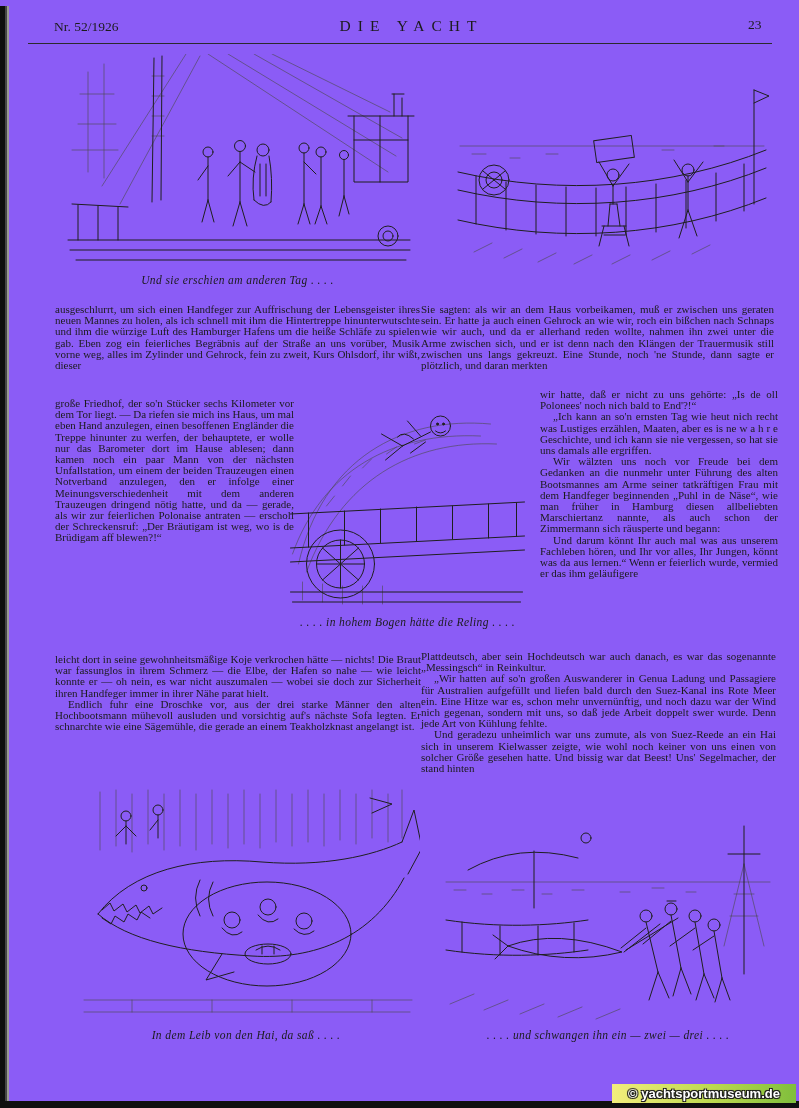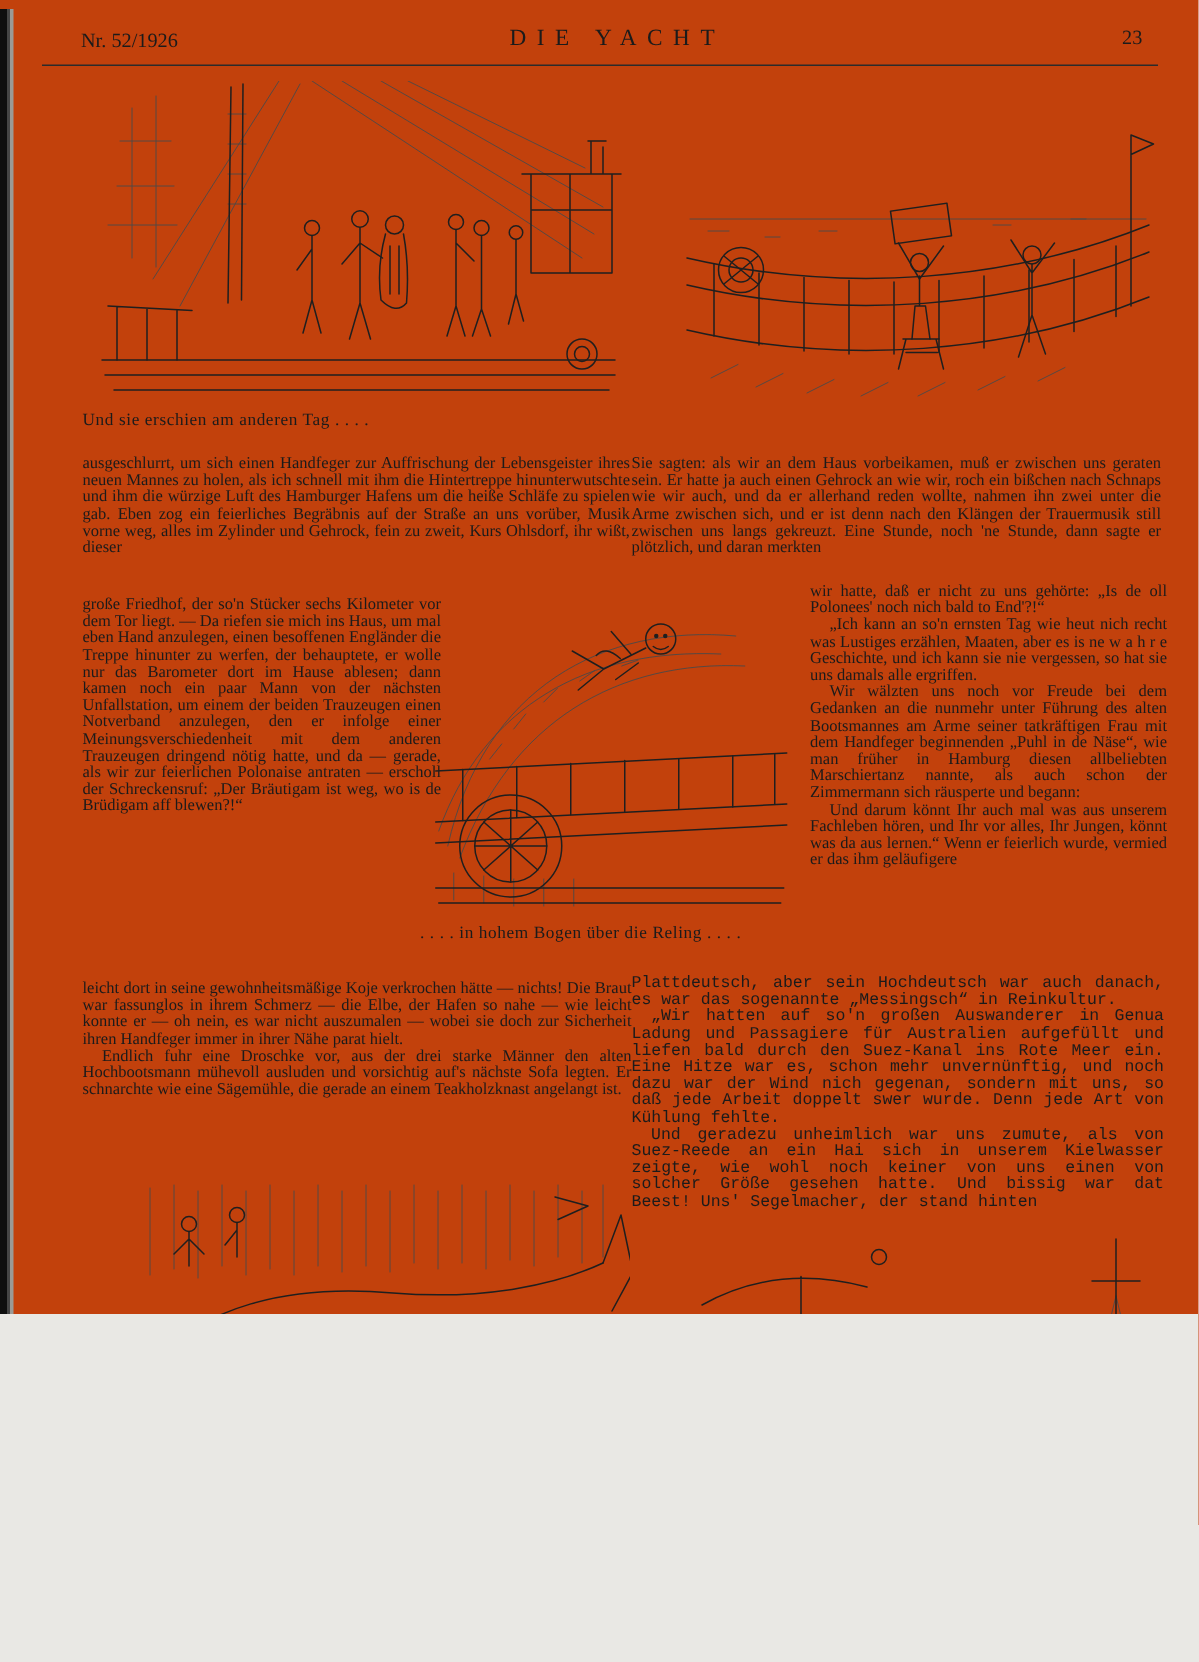--- a/index.html
+++ b/index.html
@@ -1,33 +1,33 @@
 <!DOCTYPE html>
 <html><head>
 <meta charset="utf-8">
 <style>
   html,body{margin:0;padding:0;background:#e9e8e4;}
-  .page{position:relative;width:799px;height:876px;background:#c2410c;
+  .page{position:relative;width:799px;height:1108px;background:#8b5cf6;
         font-family:"Liberation Serif",serif;color:#1b1b1b;overflow:hidden;}
   
   .scan-left{position:absolute;left:0;top:6px;width:9px;height:1102px;
      background:linear-gradient(90deg,#0e0e0e 0 5px,#454545 5px 7px,#9a9a96 7px 9px);}
   .scan-bottom{position:absolute;left:0;top:1101px;width:799px;height:7px;background:#101010;}
   
   .hdr-issue{position:absolute;left:54px;top:19px;font-size:13.5px;}
   .hdr-title{position:absolute;left:0;top:17px;width:100%;text-align:center;
      font-size:15.5px;letter-spacing:7px;padding-left:12px;}
   .hdr-page{position:absolute;left:748px;top:17px;font-size:13.5px;}
   .hdr-rule{position:absolute;left:28px;top:43px;width:744px;height:1px;background:#2b2b2b;}
   
   .fig{position:absolute;}
   .fig svg{width:100%;height:100%;display:block;}
   .sk{stroke:#1f1f1f;fill:none;stroke-width:1;stroke-linecap:round;stroke-linejoin:round;}
   .skt{stroke:#4a4a4a;fill:none;stroke-width:.6;stroke-linecap:round;}
-  .caption{position:absolute;font-size:11.5px;
+  .caption{position:absolute;font-style:italic;font-size:11.5px;text-align:center;
      white-space:nowrap;letter-spacing:.4px;}
   
   .tb{position:absolute;font-size:11px;line-height:11.2px;text-align:justify;
       hyphens:none;}
   .tb p{margin:0;}
   .tb p.ind{text-indent:13px;}
   
   .watermark{position:absolute;left:612px;top:1084px;width:184px;height:19px;
      background:linear-gradient(90deg,#f3ee7c,#bcd94f 55%,#7fbe3c);
      display:flex;align-items:center;justify-content:center;
@@ -131,35 +131,35 @@
         <path d="M148 46 L120 60 M138 50 L125 35 M143 56 L128 67 M120 60 L99 48 M120 60 L103 74 M131 53 Q121 44 115 51"></path>
         <path d="M8 128 L242 116 M8 162 L242 150 M8 176 L242 164"></path>
         <path d="M26 127 V161 M62 125 V159 M98 123 V157 M134 121 V155 M170 120 V153 M206 118 V152 M234 117 V150"></path>
         <circle cx="58" cy="178" r="34"></circle>
           <circle cx="58" cy="178" r="24"></circle>
         <path d="M34 178 H82 M58 154 V202 M40 162 L76 194 M40 194 L76 162"></path>
         <path d="M8 206 H240 M10 216 H238"></path>
       </g>
     </svg>
   </div>
-  <div class="caption" style="left:280px;top:616px;width:255px;">. . . . in hohem Bogen über die Reling . . . .</div>
+  <div class="caption" style="left:280px;top:616px;width:255px;">. . . . in hohem Bogen hätte die Reling . . . .</div>
 
   <div class="tb" style="left:540px;top:389px;width:238px;">
     <p>wir hatte, daß er nicht zu uns gehörte: „Is de oll Polonees' noch nich bald to End'?!“</p>
     <p class="ind">„Ich kann an so'n ernsten Tag wie heut nich recht was Lustiges erzählen, Maaten, aber es is ne w a h r e Geschichte, und ich kann sie nie vergessen, so hat sie uns damals alle ergriffen.</p>
     <p class="ind">Wir wälzten uns noch vor Freude bei dem Gedanken an die nunmehr unter Führung des alten Bootsmannes am Arme seiner tatkräftigen Frau mit dem Handfeger beginnenden „Puhl in de Näse“, wie man früher in Hamburg diesen allbeliebten Marschiertanz nannte, als auch schon der Zimmermann sich räusperte und begann:</p>
     <p class="ind">Und darum könnt Ihr auch mal was aus unserem Fachleben hören, und Ihr vor alles, Ihr Jungen, könnt was da aus lernen.“ Wenn er feierlich wurde, vermied er das ihm geläufigere</p>
   </div>
 
   <div class="tb" style="left:55px;top:654px;width:366px;">
     <p>leicht dort in seine gewohnheitsmäßige Koje verkrochen hätte — nichts! Die Braut war fassunglos in ihrem Schmerz — die Elbe, der Hafen so nahe — wie leicht konnte er — oh nein, es war nicht auszumalen — wobei sie doch zur Sicherheit ihren Handfeger immer in ihrer Nähe parat hielt.</p>
     <p class="ind">Endlich fuhr eine Droschke vor, aus der drei starke Männer den alten Hochbootsmann mühevoll ausluden und vorsichtig auf's nächste Sofa legten. Er schnarchte wie eine Sägemühle, die gerade an einem Teakholzknast angelangt ist.</p>
   </div>
 
-  <div class="tb" style="left:421px;top:651px;width:355px;font-family:Liberation Mono, monospace;">
+  <div class="tb" style="left:421px;top:651px;width:355px;">
     <p>Plattdeutsch, aber sein Hochdeutsch war auch danach, es war das sogenannte „Messingsch“ in Reinkultur.</p>
     <p class="ind">„Wir hatten auf so'n großen Auswanderer in Genua Ladung und Passagiere für Australien aufgefüllt und liefen bald durch den Suez-Kanal ins Rote Meer ein. Eine Hitze war es, schon mehr unvernünftig, und noch dazu war der Wind nich gegenan, sondern mit uns, so daß jede Arbeit doppelt swer wurde. Denn jede Art von Kühlung fehlte.</p>
     <p class="ind">Und geradezu unheimlich war uns zumute, als von Suez-Reede an ein Hai sich in unserem Kielwasser zeigte, wie wohl noch keiner von uns einen von solcher Größe gesehen hatte. Und bissig war dat Beest! Uns' Segelmacher, der stand hinten</p>
   </div>
 
   <div class="fig" style="left:72px;top:786px;width:348px;height:240px;">
     <svg viewBox="0 0 348 240">
       <g class="skt">
         <path d="M28 6 V64 M44 4 V60 M60 8 V66 M76 4 V58 M92 8 V64 M108 4 V60 M124 8 V64 M140 4 V58 M156 8 V62 M172 4 V58 M188 8 V62 M204 4 V56 M220 8 V60 M236 4 V56 M252 8 V60 M268 4 V54 M284 8 V58 M300 4 V52 M316 8 V56 M330 4 V52"></path>
         <path d="M12 214 H340 M12 226 H338 M60 214 V226 M140 214 V226 M220 214 V226 M300 214 V226"></path>

